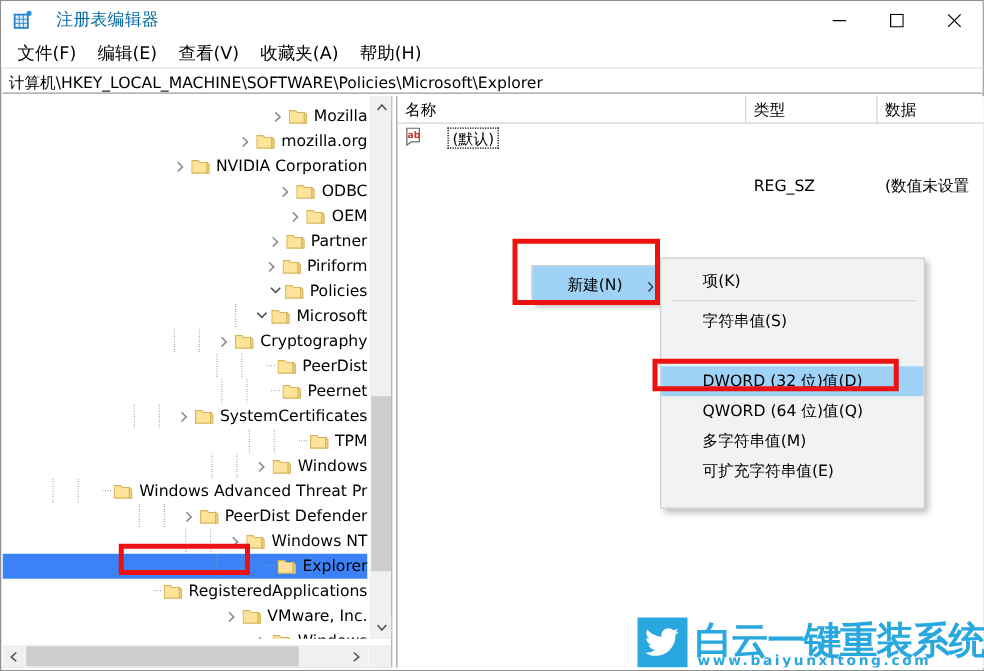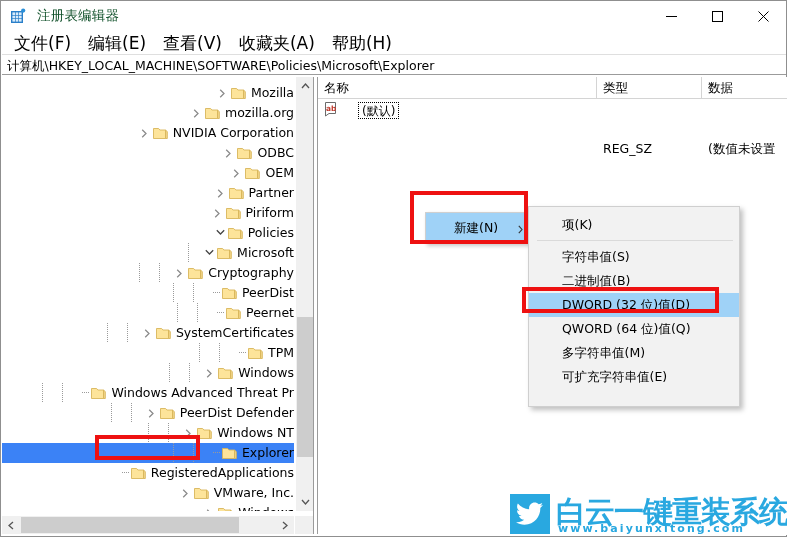--- a/index.html
+++ b/index.html
@@ -16,37 +16,37 @@
   }
   
   .titlebar{
     position:absolute;left:0;top:0;width:785px;height:31px;
     background:#ffffff;
   }
   .app-icon{
     position:absolute;left:9px;top:7px;width:16px;height:16px;
   }
   .title-text{
-    position:absolute;left:36px;top:6px;
-    font-size:13.5px;color:#14532d;letter-spacing:.2px;white-space:nowrap;
+    position:absolute;left:44px;top:6px;
+    font-size:13.5px;color:#0369a1;letter-spacing:.2px;white-space:nowrap;
   }
   .win-btns{position:absolute;right:0;top:0;height:31px;display:flex;}
   .win-btn{
     width:46px;height:31px;display:flex;align-items:center;justify-content:center;
     font-size:12px;color:#000;background:transparent;
   }
   .win-btn svg{display:block;}
   
   .menubar{
     position:absolute;left:0;top:31px;width:785px;height:22px;
     background:#ffffff;display:flex;align-items:center;padding-left:5px;
     box-sizing:border-box;
   }
   .menubar .mi{
-    font-size:17px;color:#000;padding:2px 9px 2px 8px;white-space:nowrap;
+    font-size:14px;color:#000;padding:2px 9px 2px 8px;white-space:nowrap;
   }
   
   .addressbar{
     position:absolute;left:1px;top:53px;width:784px;height:21px;
     background:#ffffff;border-top:1px solid #dfdfdf;border-bottom:1px solid #9b9b9b;
     box-sizing:border-box;
   }
   .address-text{
     position:absolute;left:5px;top:3px;font-size:12.5px;color:#000;white-space:nowrap;
   }
@@ -613,23 +613,20 @@
   </div>
 
   <div class="menu2" id="submenu">
       <div class="m2-item" style="top: 6px;">
         <span class="lbl">项(K)</span>
       </div>
       <div class="m2-sep" style="top: 33px;"></div>
       <div class="m2-item" style="top: 38px;">
         <span class="lbl">字符串值(S)</span>
       </div>
-      <div class="m2-item" style="top: 62px;">
-        <span class="lbl">二进制值(B)</span>
-      </div>
       <div class="m2-item m2-hl" style="top: 86px;">
         <span class="lbl">DWORD (32 位)值(D)</span>
       </div>
       <div class="m2-item" style="top: 110px;">
         <span class="lbl">QWORD (64 位)值(Q)</span>
       </div>
       <div class="m2-item" style="top: 134px;">
         <span class="lbl">多字符串值(M)</span>
       </div>
       <div class="m2-item" style="top: 158px;">

